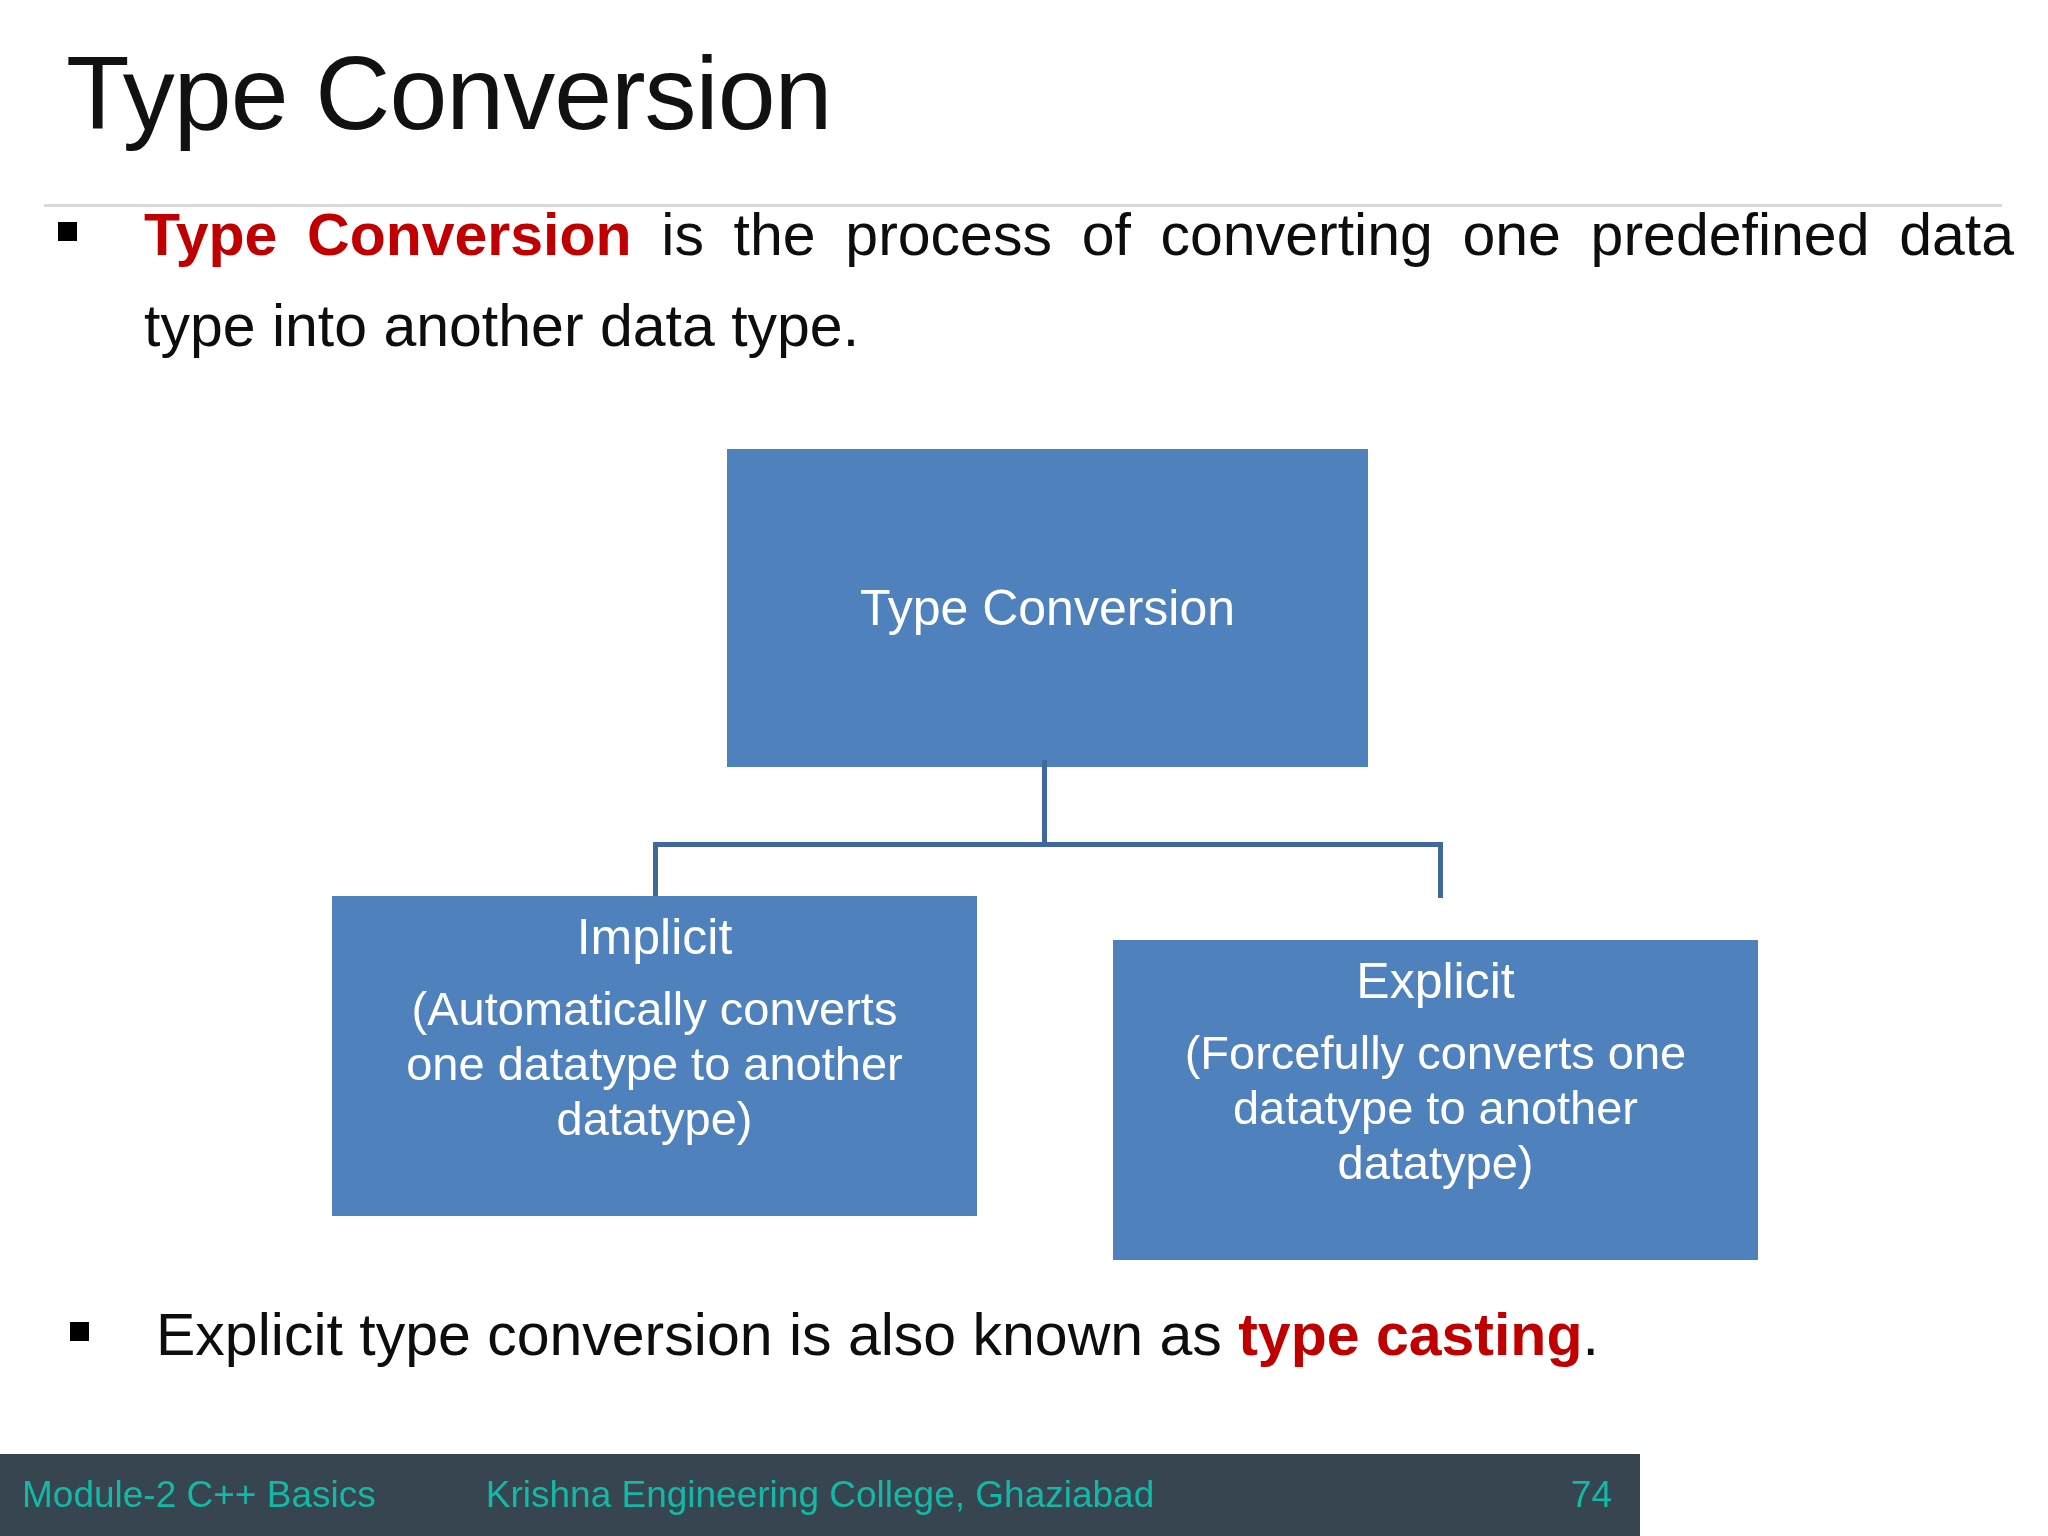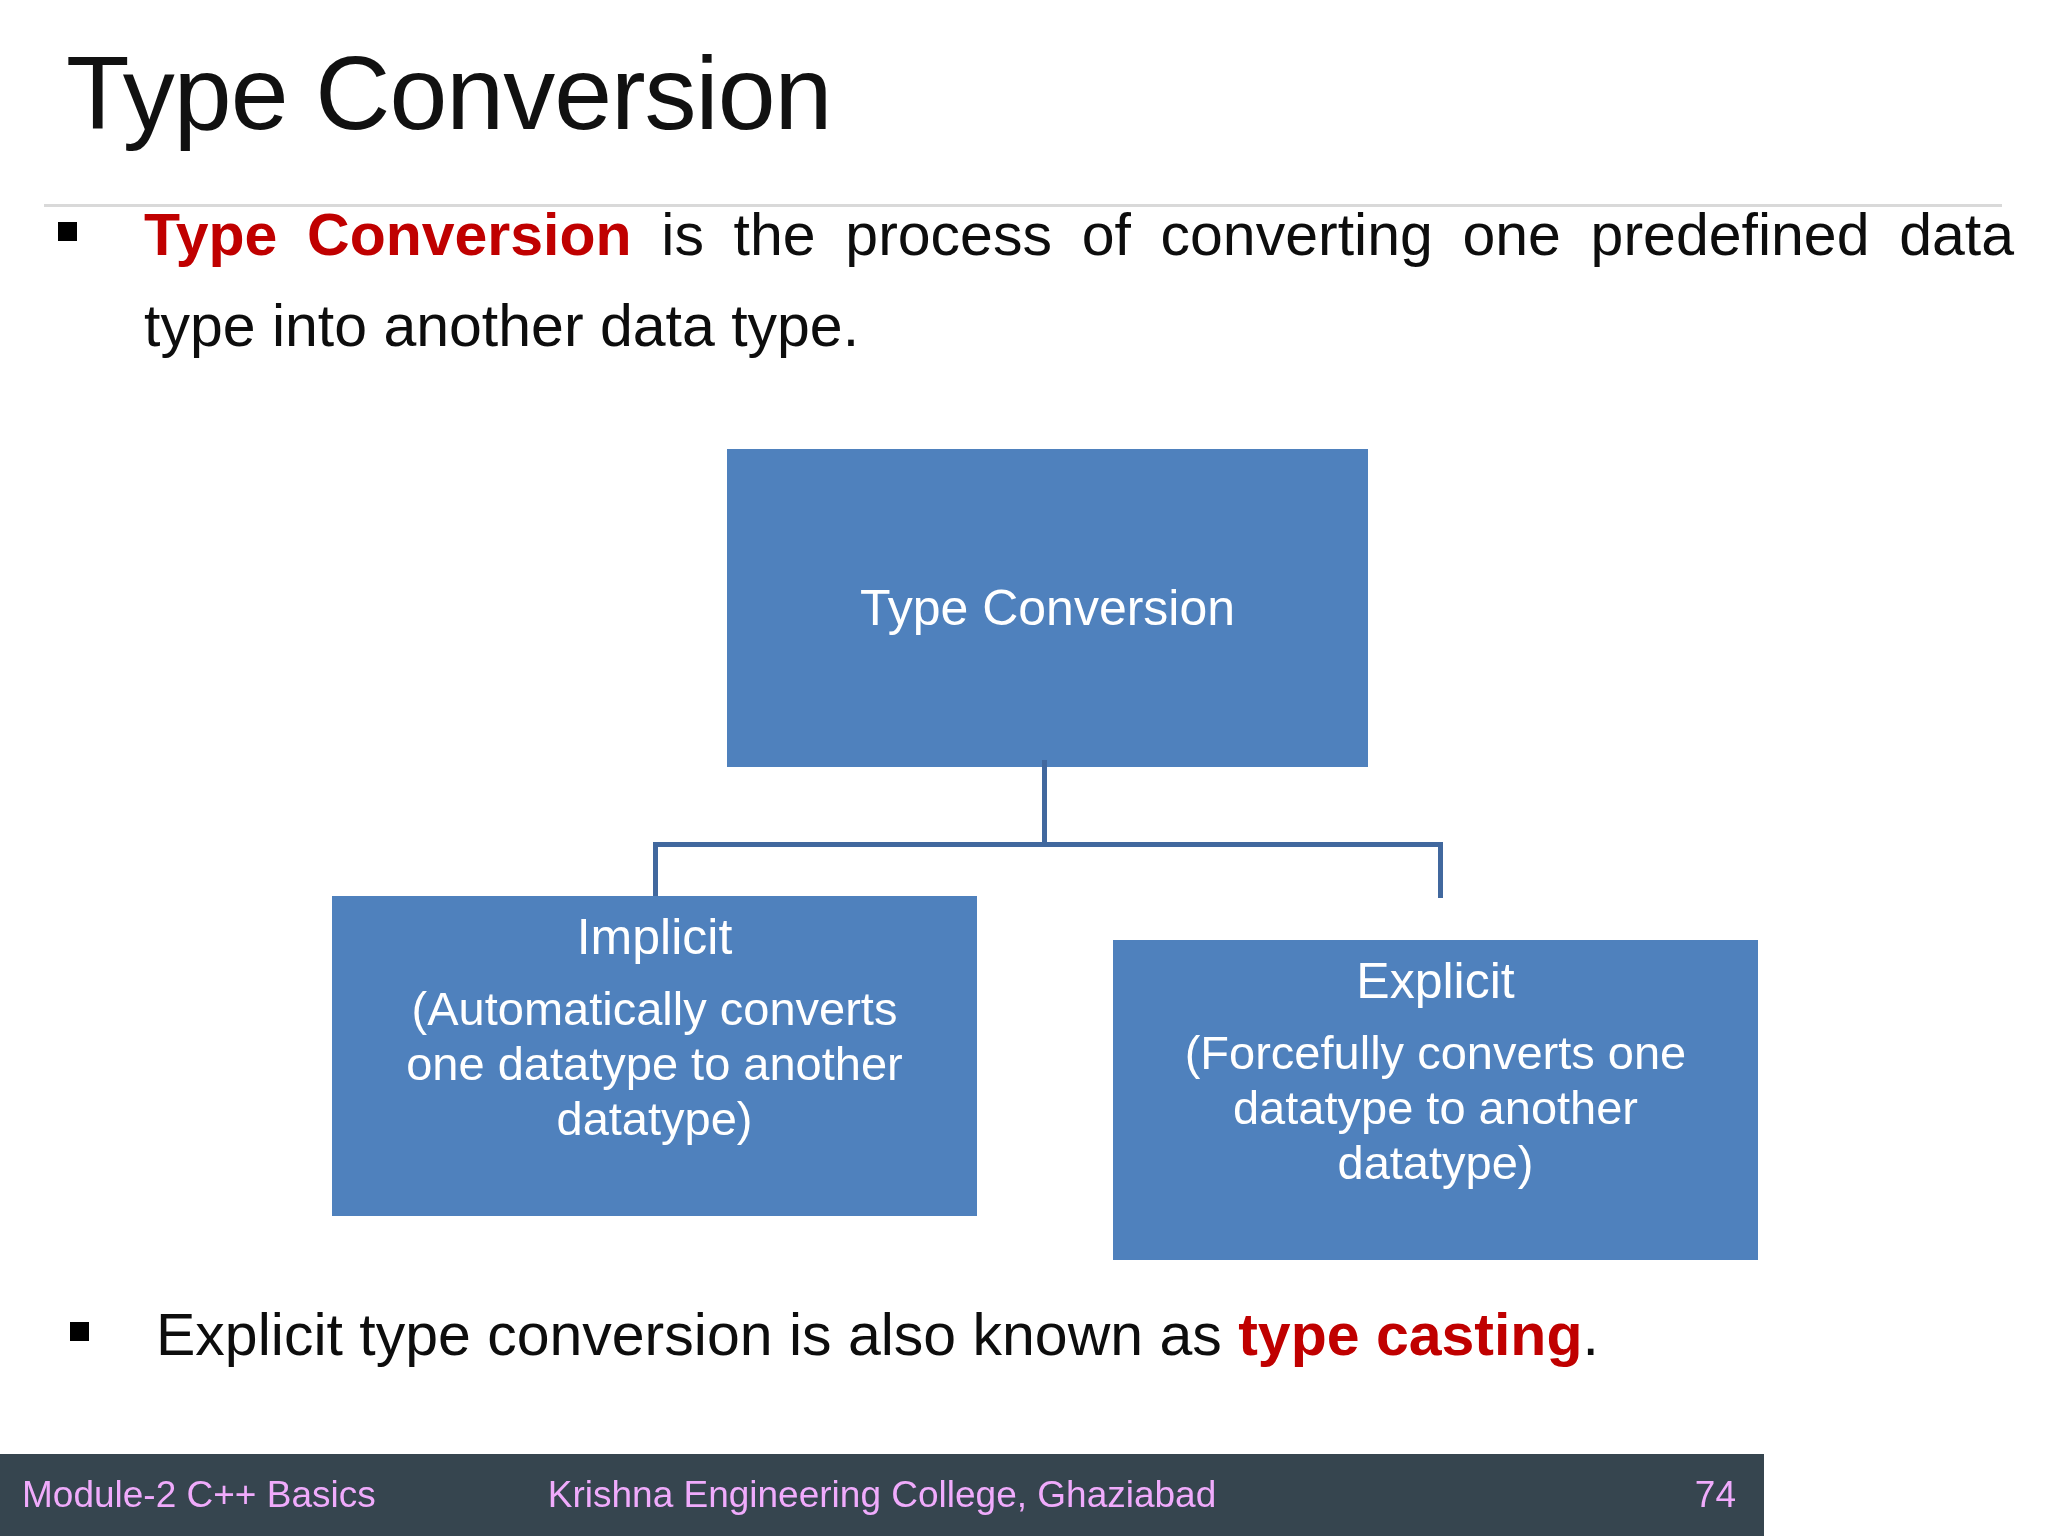--- a/index.html
+++ b/index.html
@@ -139,24 +139,24 @@
   .conn-v-root   { left: 1042px; top: 760px;  width: 5px;  height: 85px; }
   .conn-h        { left: 653px;  top: 842px;  width: 790px; height: 5px; }
   .conn-v-left   { left: 653px;  top: 842px;  width: 5px;  height: 56px; }
   .conn-v-right  { left: 1438px; top: 842px;  width: 5px;  height: 56px; }
 
   
   .footer {
     position: absolute;
     left: 0;
     bottom: 0;
-    width: 1764px;
+    width: 1640px;
     height: 82px;
     background: #36454F;
-    color: #f0abfc;
+    color: #14b8a6;
     display: flex;
     align-items: center;
     font-size: 37px;
   }
   .footer-left {
     position: absolute;
     left: 22px;
   }
   .footer-center {
     position: absolute;

